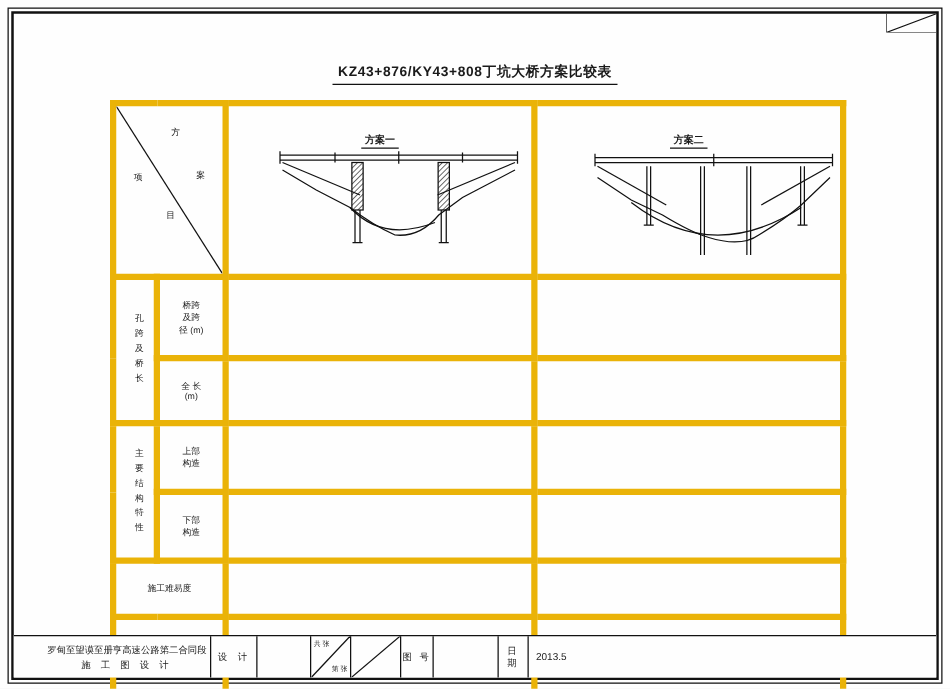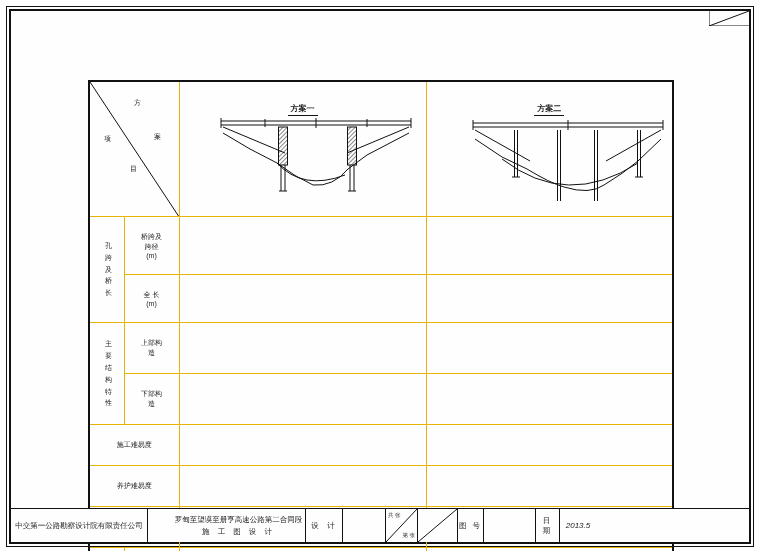--- a/index.html
+++ b/index.html
@@ -6,21 +6,21 @@
   body { font-family: "Liberation Sans", sans-serif; background: #e8e8e8; }
   .page { position: relative; width: 760px; height: 551px; background: #fefefe; color: #1a1a1a; overflow: hidden; }
   .border-outer { position: absolute; left: 6px; top: 6px; right: 6px; bottom: 4px; border: 1px solid #111; }
   .border-inner { position: absolute; left: 9px; top: 9px; right: 9px; bottom: 7px; border: 2px solid #111; }
   .fold-mark { position: absolute; top: 11px; right: 11px; }
 
   .sheet-title { position: absolute; top: 50px; left: 0; width: 100%; text-align: center; font-size: 11px; font-weight: bold; letter-spacing: 0.5px; }
   .sheet-title span { display: inline-block; border-bottom: 1.5px solid #111; padding: 0 4px 2px; }
 
   table.cmp { position: absolute; left: 88px; top: 80px; border-collapse: collapse; table-layout: fixed; width: 584px; border: 2px solid #111; }
-  table.cmp td { border: 1px solid #eab308; padding: 15px; font-size: 7px; text-align: center; vertical-align: middle; overflow: hidden; }
+  table.cmp td { border: 5px solid #eab308; padding: 15px; font-size: 7px; text-align: center; vertical-align: middle; overflow: hidden; }
   td.grp { white-space: pre-line; line-height: 1.7; }
   td.lbl { }
   .h103 { height: 103px; } .h21 { height: 21px; } .h22 { height: 22px; } .h72 { height: 72px; }
 
   td.corner { position: relative; }
   td.corner svg { position: absolute; left: 0; top: 0; width: 100%; height: 100%; }
   td.corner .c-ch { position: absolute; font-size: 7px; }
   .c-top { top: 16px; left: 44px; }
   .c-right { top: 50px; left: 64px; }
   .c-left { top: 52px; left: 14px; }
@@ -34,36 +34,39 @@
   .tb-cell { border-right: 1px solid #111; height: 100%; display: flex; flex-direction: column; align-items: center; justify-content: center; text-align: center; position: relative; overflow: hidden; }
   .tb-cell:last-child { border-right: none; }
   .tb-company { width: 137px; font-size: 7.5px; }
   .tb-project { width: 134px; font-size: 7.5px; line-height: 1.5; margin-left: 24px; }
   .tb-project .l2 { letter-spacing: 3px; }
   .tb-title { width: 177px; font-size: 8.5px; line-height: 1.4; }
   .tb-lab { font-size: 7.5px; letter-spacing: 2px; }
   .tb-design { width: 37px; font-family: Liberation Mono, monospace; } .tb-blank1 { width: 43px; }
   .tb-sheets { width: 32px; } .tb-diag { width: 40px; }
   .tb-figno { width: 26px; } .tb-blank2 { width: 52px; }
-  .tb-date { width: 24px; } .tb-dateval { width: 36px; font-size: 8px; font-style: italic; }
+  .tb-date { width: 24px; } .tb-dateval { width: 36px; font-size: 8px; }
   .tb-sheets svg, .tb-diag svg { position: absolute; left: 0; top: 0; width: 100%; height: 100%; }
   .tb-sheets .s1 { position: absolute; top: 3px; left: 2px; font-size: 5.5px; }
   .tb-sheets .s2 { position: absolute; bottom: 3px; right: 2px; font-size: 5.5px; }
 </style>
 </head>
 <body>
 
 <div class="page">
   <div class="border-outer"></div>
   <div class="border-inner"></div>
 
   <svg class="fold-mark" width="40" height="15" viewBox="0 0 40 15">
     <path d="M0 0 L0 15 L40 15 M0 15 L40 0" stroke="#111" stroke-width="1" fill="none"></path>
   </svg>
 
+  <div class="sheet-title">
+    <span>KZ43+876/KY43+808丁坑大桥方案比较表</span>
+  </div>
 
   <table class="cmp">
     <colgroup>
         <col style="width:35px">
         <col style="width:55px">
         <col style="width:247px">
         <col style="width:247px">
       </colgroup>
     <tbody>
         <tr class="h103">
@@ -189,21 +192,20 @@
     </tr>
     <tr class="h72">
       <td colspan="2" class="lbl">综合评价</td>
       <td class="empty"></td>
       <td class="empty"></td>
     </tr>
   </tbody>
     </table>
 
   <div class="titleblock">
-    <div class="tb-cell tb-company">中交第一公路勘察设计院有限责任公司</div>
     <div class="tb-cell tb-project">
       <div>罗甸至望谟至册亨高速公路第二合同段</div>
       <div class="l2">施 工 图 设 计</div>
     </div>
     <div class="tb-cell tb-design tb-lab">设 计</div>
     <div class="tb-cell tb-blank1"></div>
     <div class="tb-cell tb-sheets">
       <svg viewBox="0 0 100 100" preserveAspectRatio="none">
         <line x1="0" y1="100" x2="100" y2="0" stroke="#111" stroke-width="1" vector-effect="non-scaling-stroke"></line>
       </svg>

